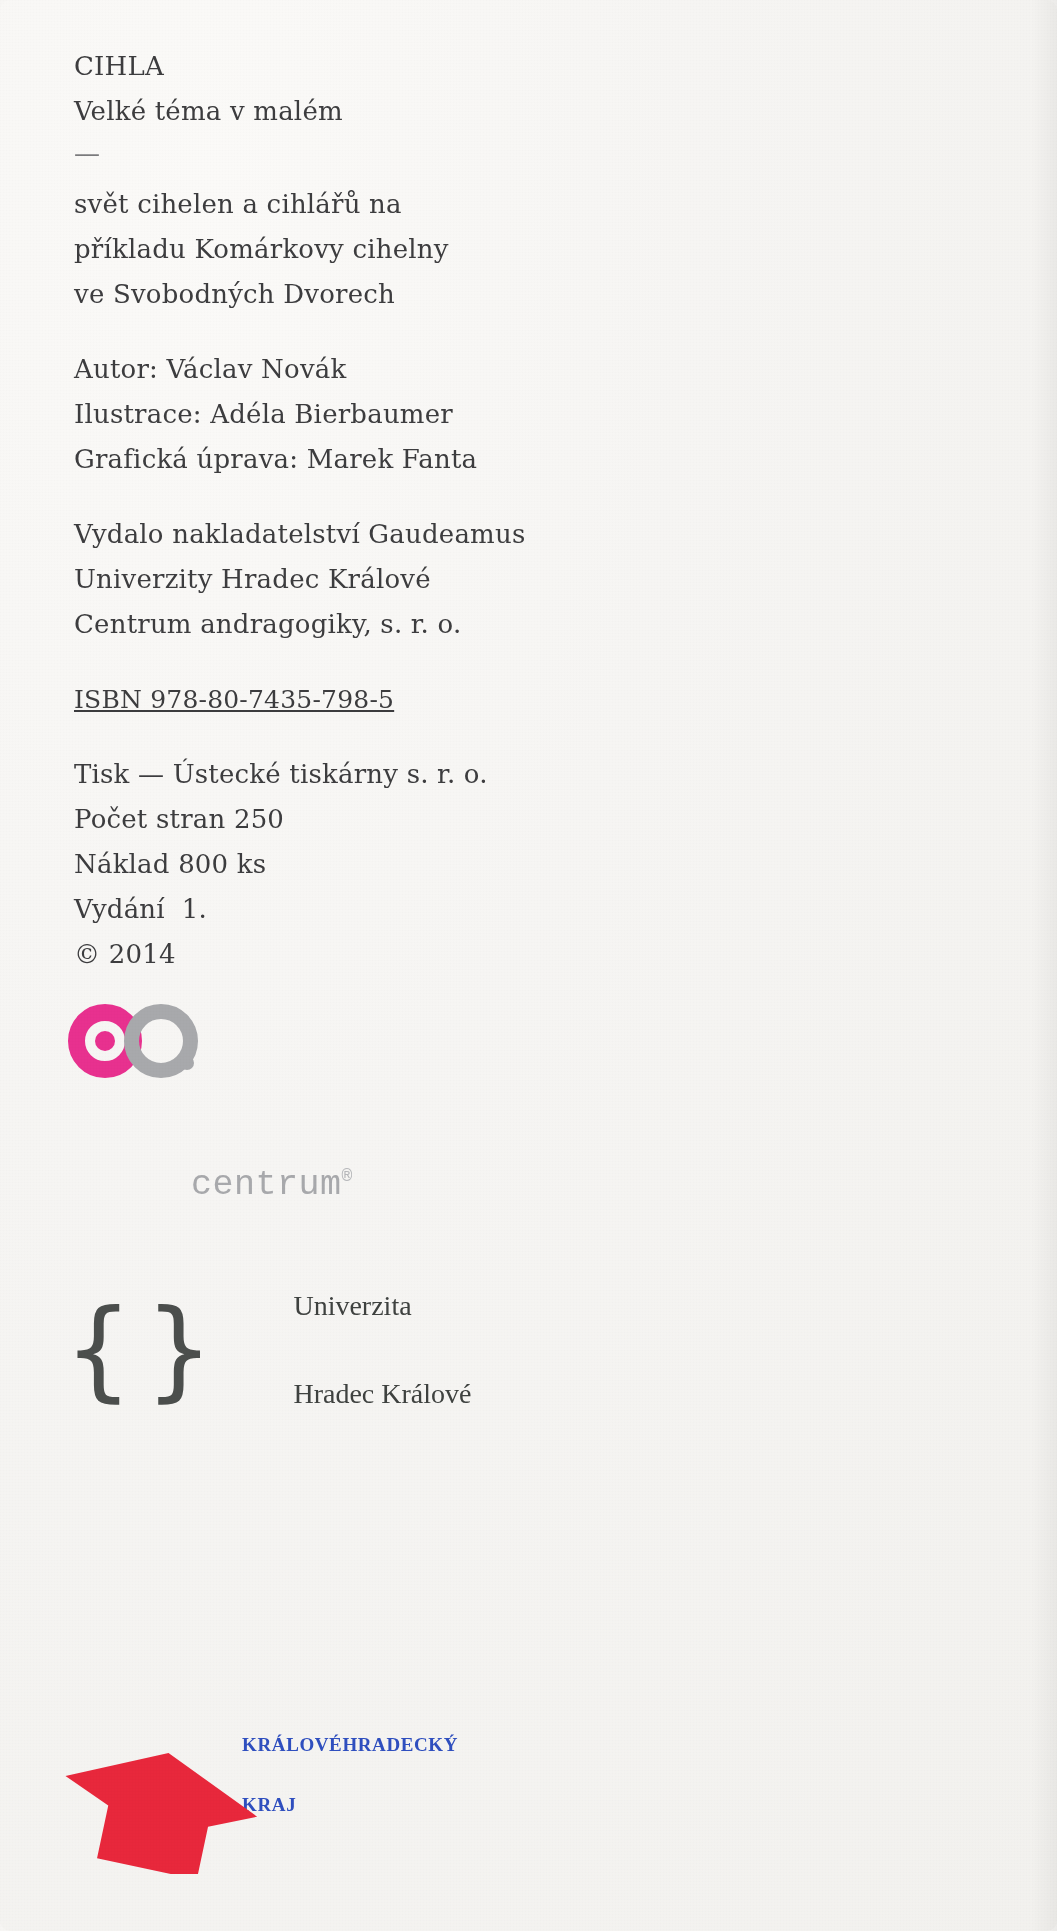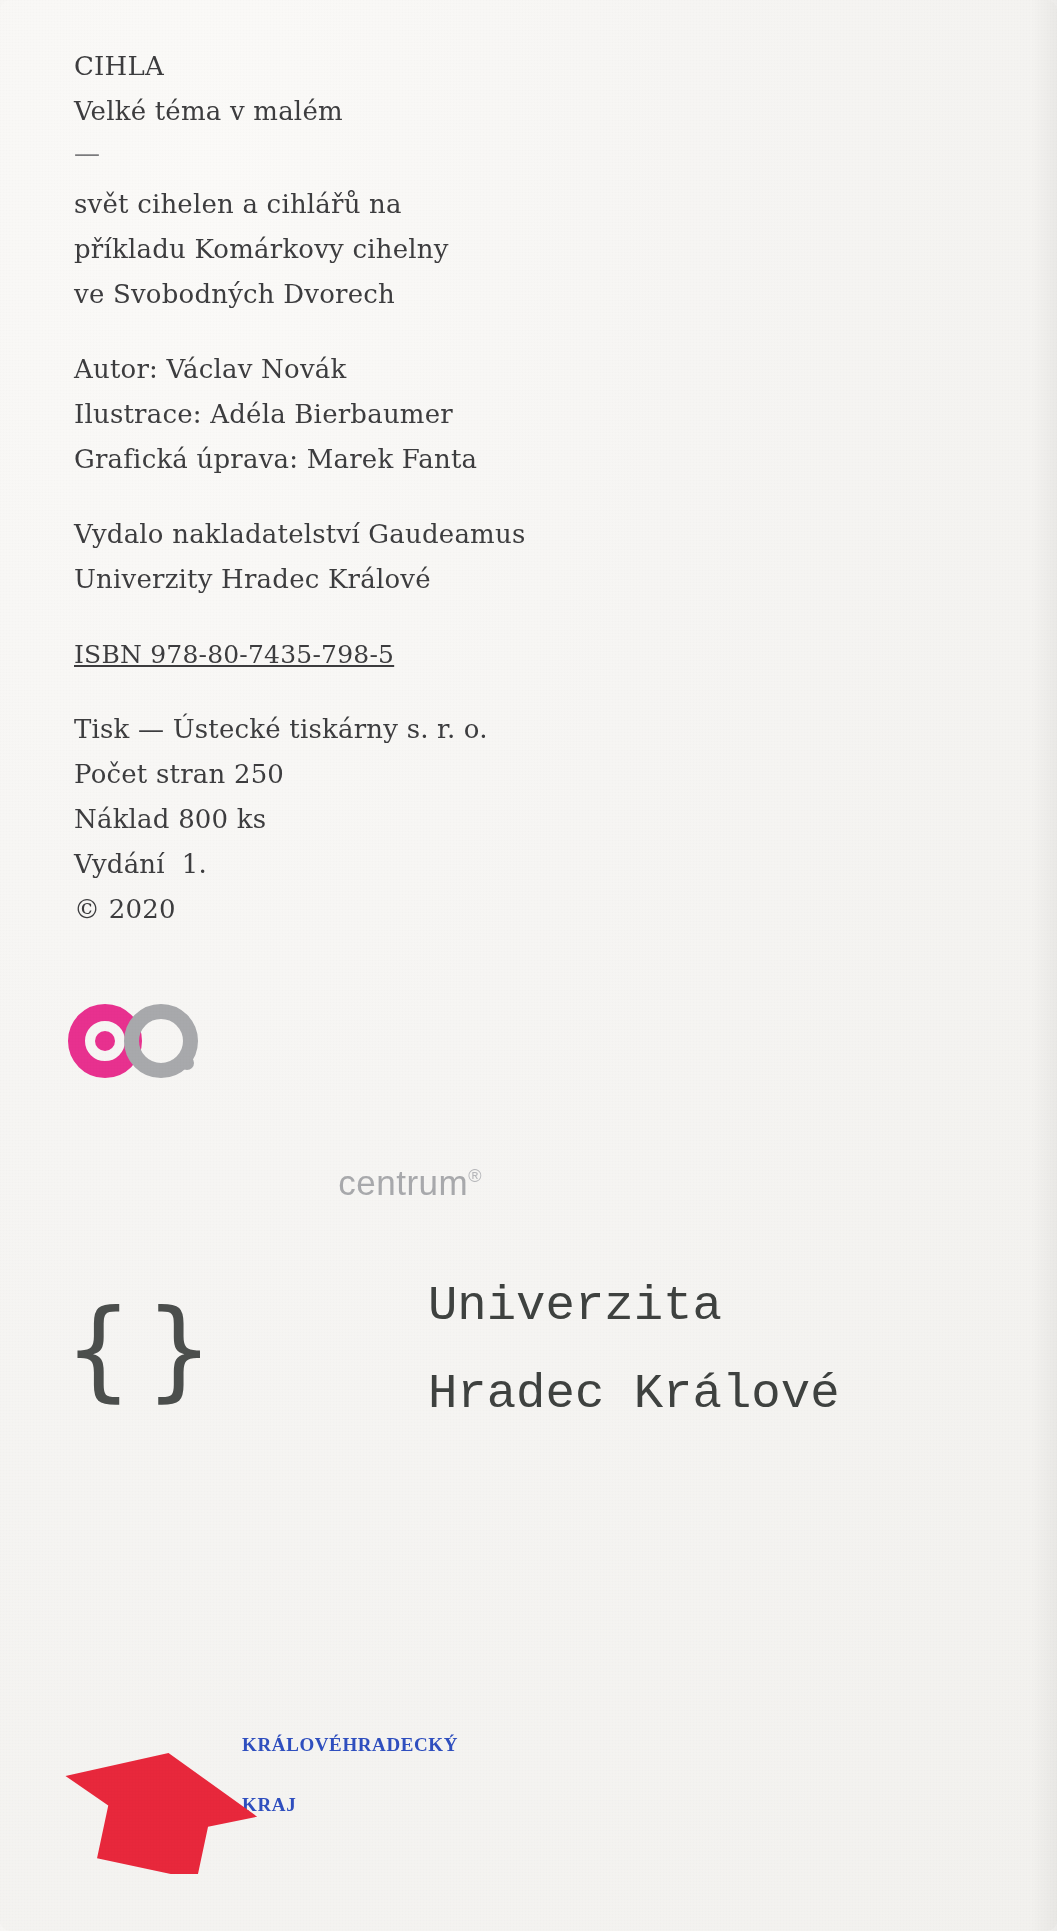--- a/index.html
+++ b/index.html
@@ -95,28 +95,27 @@
   .ca-dot-gray {
     position: absolute;
     left: 118px;
     top: 56px;
     width: 14px;
     height: 14px;
     border-radius: 50%;
     background: #a8a9ac;
   }
   .ca-text {
-    font-family: Liberation Sans, sans-serif;
+    font-family: Liberation Mono, monospace;
     font-size: 35px;
     line-height: 44px;
     color: #a8a9ac;
     letter-spacing: 0.5px;
     margin-top: 10px;
     white-space: pre;
-    text-align: right;
   }
   .ca-reg {
     font-size: 18px;
     vertical-align: super;
     color: #b6b7ba;
   }
 
   
   .uhk-logo {
     position: absolute;
@@ -127,22 +126,22 @@
   }
   .uhk-braces {
     font-family: "DejaVu Sans", sans-serif;
     font-size: 108px;
     line-height: 100px;
     color: #4c4f4d;
     letter-spacing: 12px;
     font-weight: 400;
   }
   .uhk-text {
-    font-family: Liberation Mono, monospace;
-    font-size: 49px;
+    font-family: Liberation Serif, serif;
+    font-size: 28px;
     line-height: 44px;
     color: #3f4240;
     margin-left: 26px;
     white-space: pre;
   }
 
   
   .khk-logo {
     position: absolute;
     left: 60px;
@@ -209,32 +208,33 @@
 
     <div class="block">
       <div class="line">Autor: Václav Novák</div>
       <div class="line">Ilustrace: Adéla Bierbaumer</div>
       <div class="line">Grafická úprava: Marek Fanta</div>
     </div>
 
     <div class="block">
       <div class="line">Vydalo nakladatelství Gaudeamus</div>
       <div class="line">Univerzity Hradec Králové</div>
+      <div class="line">Centrum andragogiky, s. r. o.</div>
     </div>
 
     <div class="block">
       <div class="line small">ISBN 978-80-7435-798-5</div>
     </div>
 
     <div class="block">
       <div class="line">Tisk — Ústecké tiskárny s. r. o.</div>
       <div class="line">Počet stran 250</div>
       <div class="line">Náklad 800 ks</div>
       <div class="line">Vydání  1.</div>
-      <div class="line">© 2020</div>
+      <div class="line">© 2014</div>
     </div>
 
   </div>
 
   <div class="ca-logo">
     <div class="ca-mark">
       <div class="ca-ring-pink"></div>
       <div class="ca-dot-pink"></div>
       <div class="ca-ring-gray"></div>
       <div class="ca-dot-gray"></div>

